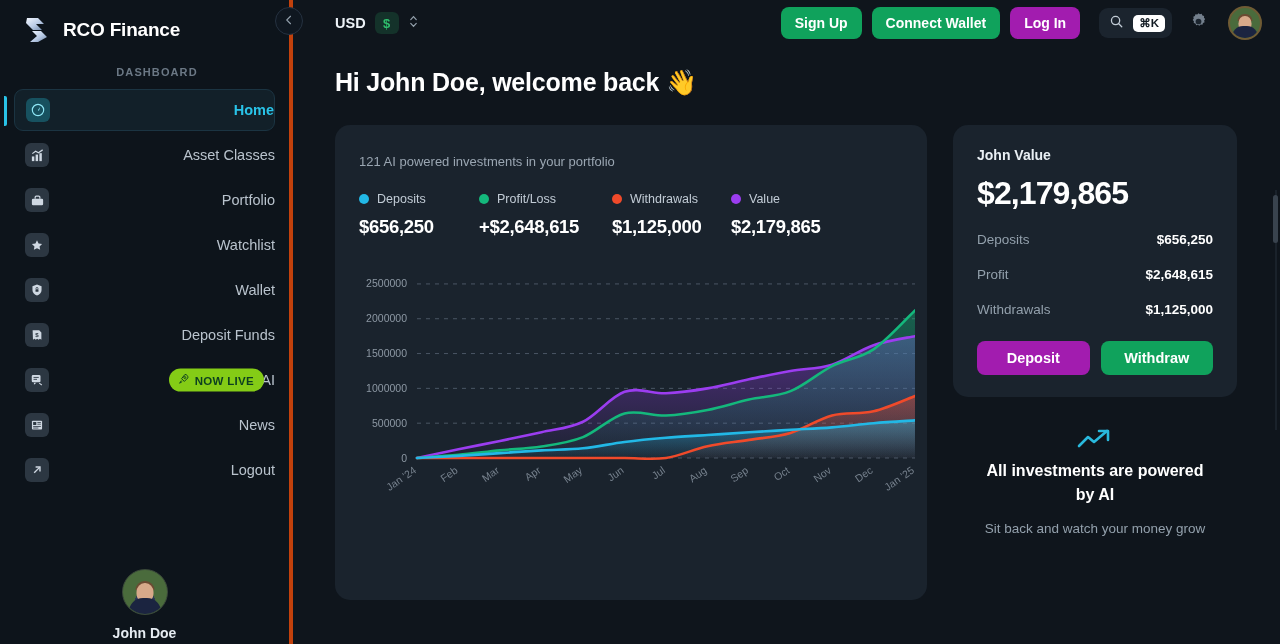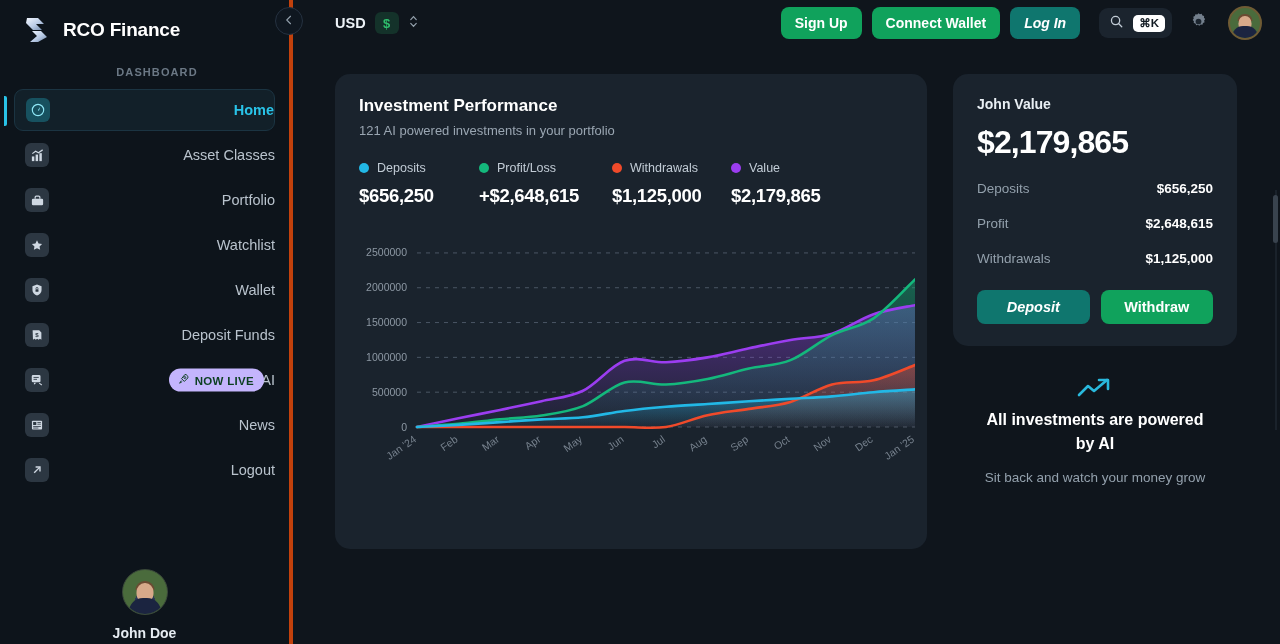--- a/index.html
+++ b/index.html
@@ -45,21 +45,21 @@
   .nav-icon {
     width: 24px; height: 24px; border-radius: 6px;
     background: #2c3742; display: flex; align-items: center; justify-content: center;
     flex: 0 0 24px;
   }
   .nav-item.active .nav-icon { background: #17515f; }
   .nav-icon svg { display: block; }
 
   .live-badge {
     position: absolute; right: 11px; top: 50%; transform: translateY(-50%);
-    background: #c4b5fd; color: #0c3f20;
+    background: #84cc16; color: #0c3f20;
     font-size: 11.5px; font-weight: bold; letter-spacing: 0.3px;
     border-radius: 13px; padding: 4px 10px 4px 8px;
     display: flex; align-items: center; gap: 5px;
   }
 
   .profile { position: absolute; left: 0; right: 0; bottom: 3px; text-align: center; }
   .avatar-lg {
     width: 46px; height: 46px; border-radius: 50%; margin: 0 auto 10px;
     overflow: hidden; position: relative;
     background: radial-gradient(circle at 50% 72%, #2b3a55 0 26%, #4a6b3c 27% 100%);
@@ -101,21 +101,21 @@
     color: #2fbf6d; font-size: 13px; font-weight: bold;
   }
   .topbar-spacer { flex: 1; }
   .btn {
     border: none; border-radius: 8px; cursor: pointer;
     font-size: 14px; font-weight: bold; color: #ffffff;
     font-family: "Liberation Sans", sans-serif;
     padding: 8px 14px; height: 32px; line-height: 16px;
   }
   .btn-green { background: #10a25c; }
-  .btn-blue  { background: #0f766e; font-style: italic; }
+  .btn-blue  { background: #a21caf; }
   .search-pill {
     display: flex; align-items: center; gap: 9px;
     background: #1b242e; border-radius: 9px; height: 30px; padding: 0 7px 0 10px;
     margin-left: 9px; cursor: pointer;
   }
   .kbd {
     background: #ffffff; color: #111a22; border-radius: 5px;
     font-size: 11.5px; font-weight: bold; padding: 3px 6px; line-height: 11px;
   }
   .gear { cursor: pointer; margin-left: 6px; }
@@ -376,25 +376,25 @@
             <circle cx="11" cy="11" r="3" fill="#1b242e"></circle>
           </svg>
       </span>
       <div class="avatar-sm">
         <span class="hair"></span>
           <span class="face"></span>
           <span class="body"></span>
       </div>
     </div>
 
+    <h1 class="greeting">Hi John Doe, welcome back 👋</h1>
 
     <div class="content">
 
       <div class="card chart-card">
-        <div class="chart-title">Investment Performance</div>
         <div class="chart-sub">121 AI powered investments in your portfolio</div>
 
         <div class="legend">
           <div class="legend-col">
             <div class="legend-head">
               <span class="dot" style="background:#22b8e6"></span>
               <span class="legend-name">Deposits</span>
             </div>
             <div class="legend-value">$656,250</div>
           </div>

